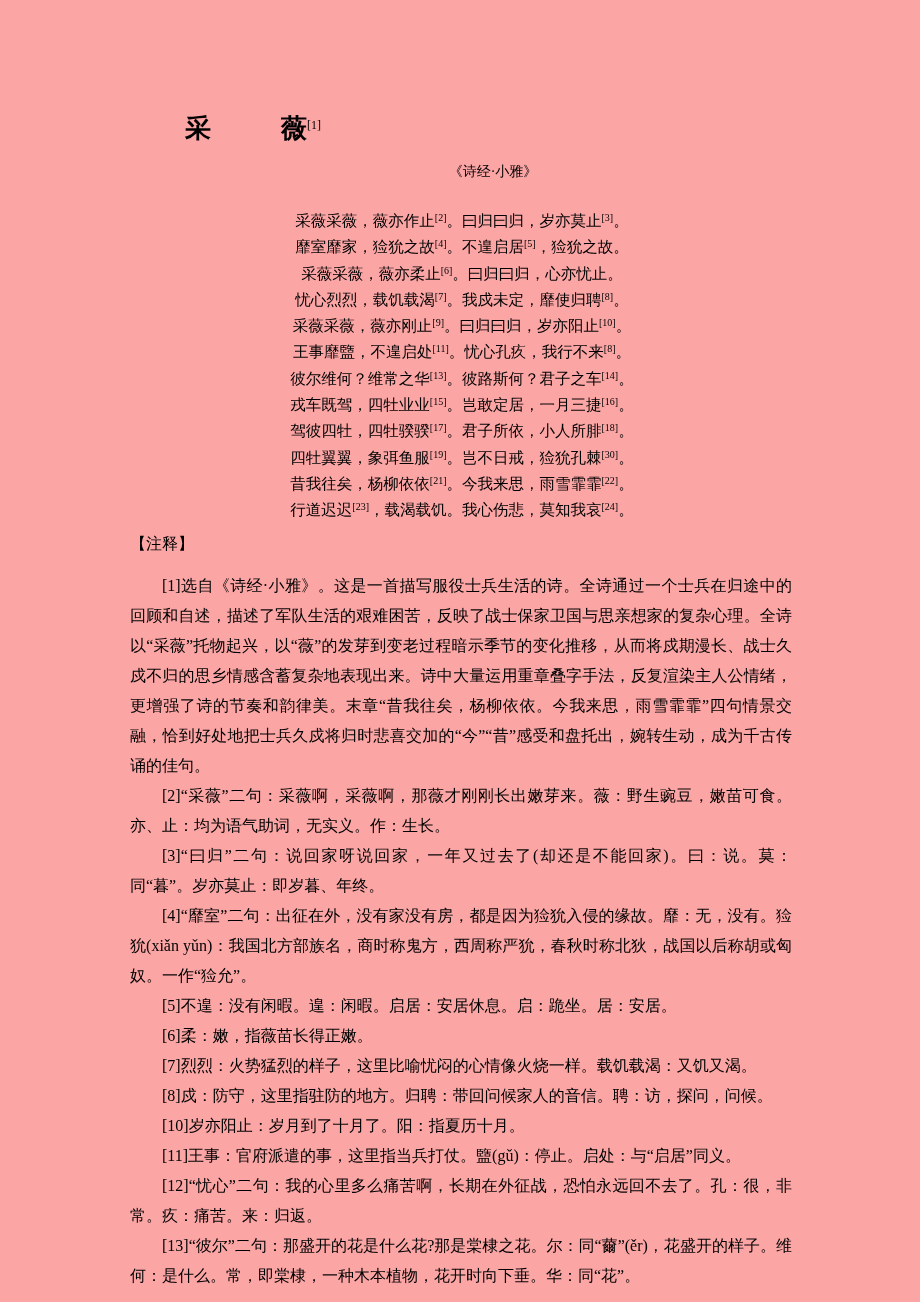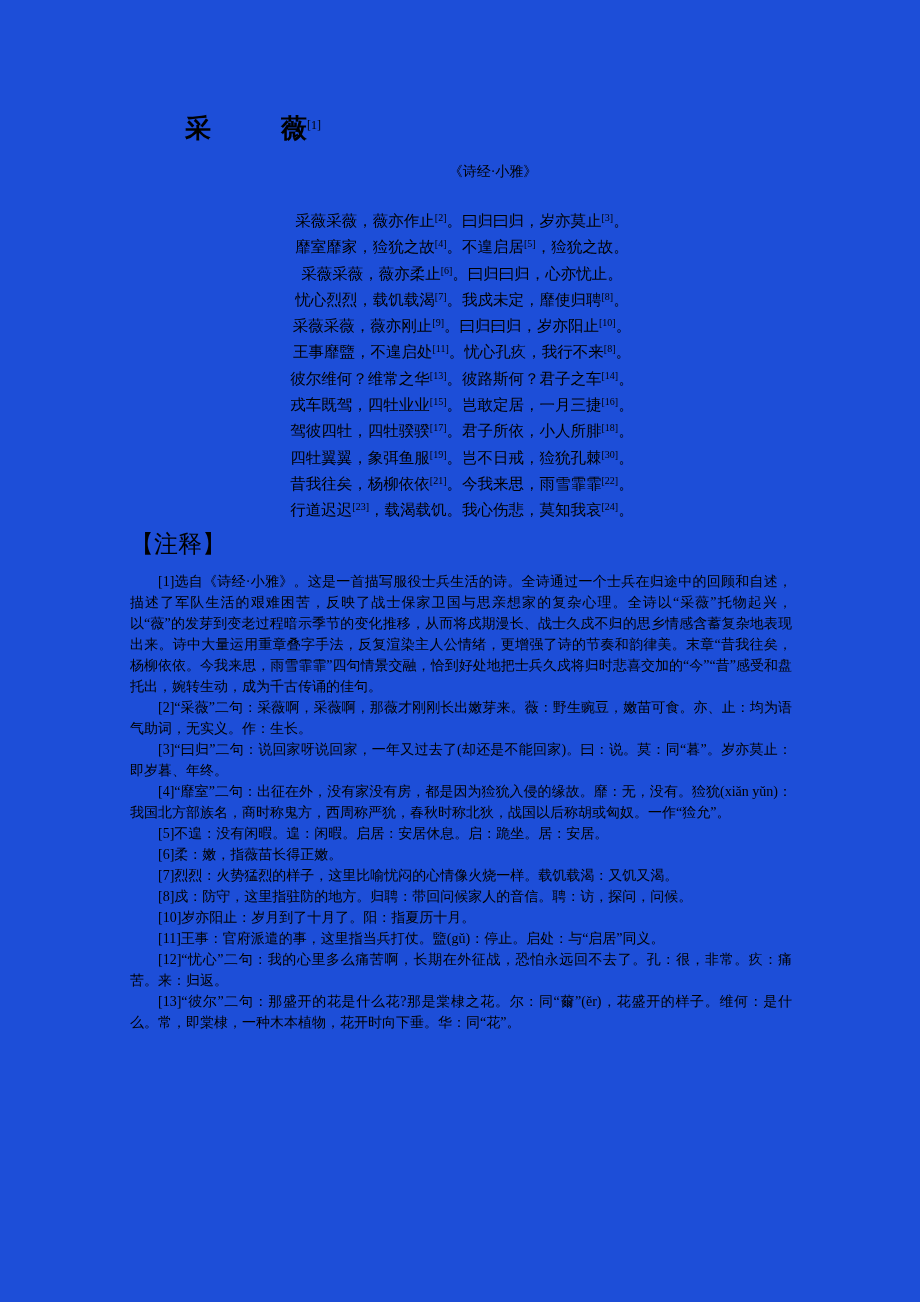--- a/index.html
+++ b/index.html
@@ -11,21 +11,21 @@
     width: 920px;
     height: 1302px;
     font-family: "Liberation Serif", "DejaVu Serif", serif;
     color: #000000;
     position: relative;
   }
   .page {
     position: relative;
     width: 920px;
     height: 1302px;
-    background: #1d4ed8;
+    background: #fca5a5;
     overflow: hidden;
   }
   .title {
     position: absolute;
     top: 110px;
     left: 185px;
     margin: 0;
     font-size: 26px;
     font-weight: bold;
     line-height: 30px;
@@ -67,31 +67,31 @@
   }
   .poem sup.ref {
     font-size: 10px;
     vertical-align: 5px;
   }
   .notes-heading {
     position: absolute;
     top: 532px;
     left: 130px;
     margin: 0;
-    font-size: 24px;
+    font-size: 16px;
     font-weight: normal;
     line-height: 24px;
   }
   .notes {
     position: absolute;
     top: 571px;
     left: 130px;
     width: 662px;
-    font-size: 14px;
-    line-height: 21px;
+    font-size: 16px;
+    line-height: 30px;
     text-align: justify;
   }
   .note {
     margin: 0;
     text-indent: 2em;
   }
 </style>
 </head>
 <body>
 

